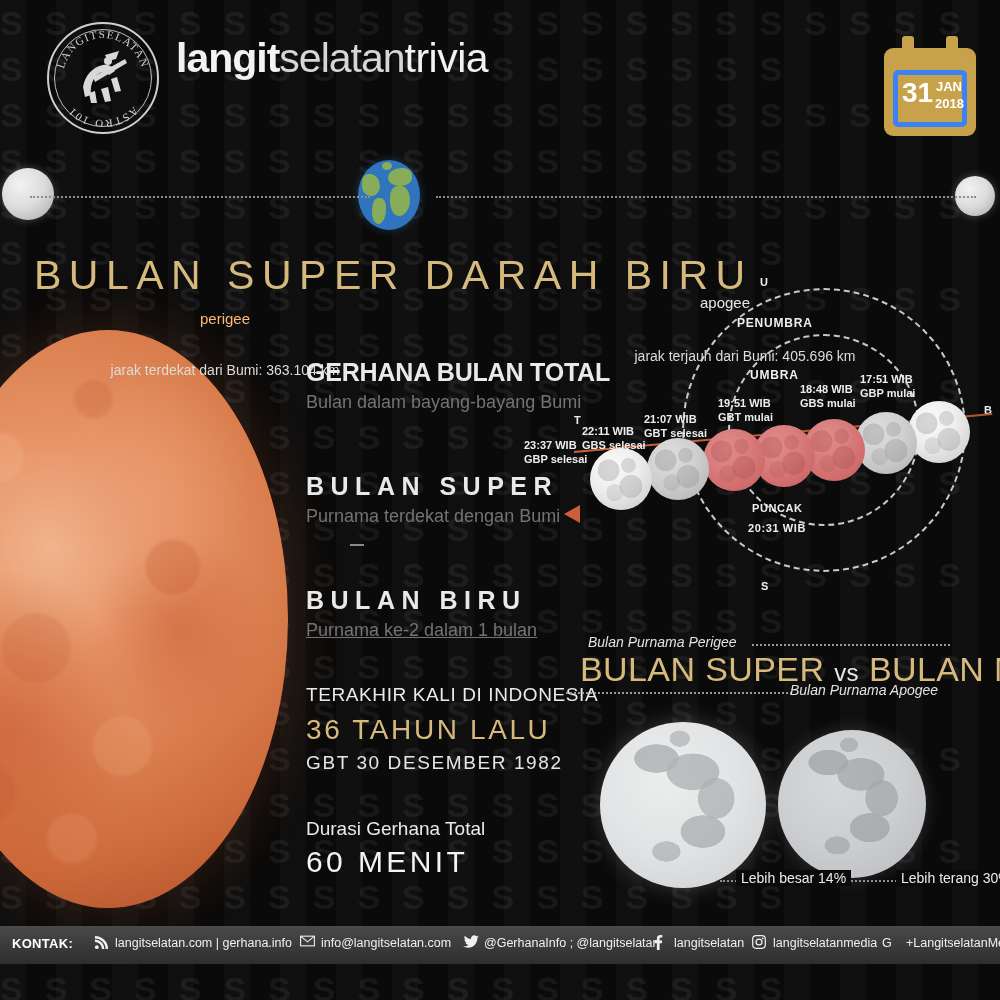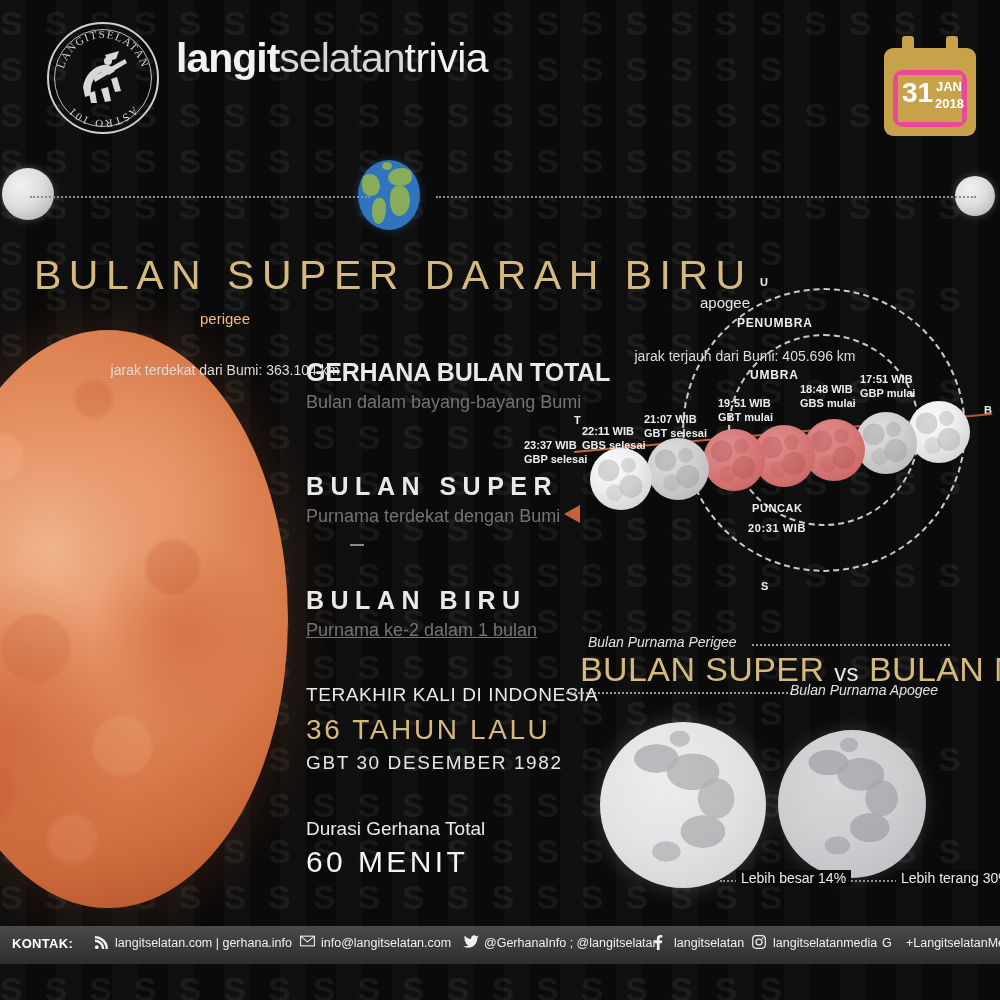--- a/index.html
+++ b/index.html
@@ -45,21 +45,21 @@
       font-size:34px;color:#d8d8d8;line-height:1;}
   .brand{position:absolute;left:176px;top:38px;font-size:41px;line-height:1;white-space:nowrap;}
   .brand .b1{font-weight:bold;color:#f2f2f2;letter-spacing:-1px;}
   .brand .b2{font-weight:normal;color:#d6d6d6;letter-spacing:-1px;}
   .brand .b3{font-weight:normal;color:#f2f2f2;margin-left:0;letter-spacing:-.5px;}
 
   
   .cal{position:absolute;left:884px;top:36px;width:92px;height:100px;}
   .cal-body{position:absolute;left:0;top:12px;width:92px;height:88px;border-radius:9px;
             background:#c8a24a;}
-  .cal-inner{position:absolute;left:9px;top:22px;width:74px;height:57px;background:#ec4899;border-radius:10px;}
+  .cal-inner{position:absolute;left:9px;top:22px;width:74px;height:57px;background:#3b82f6;border-radius:5px;}
   .cal-screen{position:absolute;left:5px;top:5px;width:64px;height:47px;background:#c8a24a;}
   .cal-day{position:absolute;left:4px;top:4px;font-size:28px;font-weight:bold;color:#fff;line-height:1;}
   .cal-mon{position:absolute;left:38px;top:5px;font-size:13px;font-weight:bold;color:#fff;line-height:1.05;}
   .cal-yr{position:absolute;left:37px;top:22px;font-size:13px;font-weight:bold;color:#fff;line-height:1;}
   .cal-ring{position:absolute;top:0;width:12px;height:22px;background:#c8a24a;border-radius:3px;}
 
   
   .band{position:absolute;left:0;top:150px;width:1000px;height:92px;z-index:5;}
   .band .dash{position:absolute;top:46px;height:0;border-top:2px dotted #8d8d8d;}
   .dash-l{left:30px;width:340px;}

